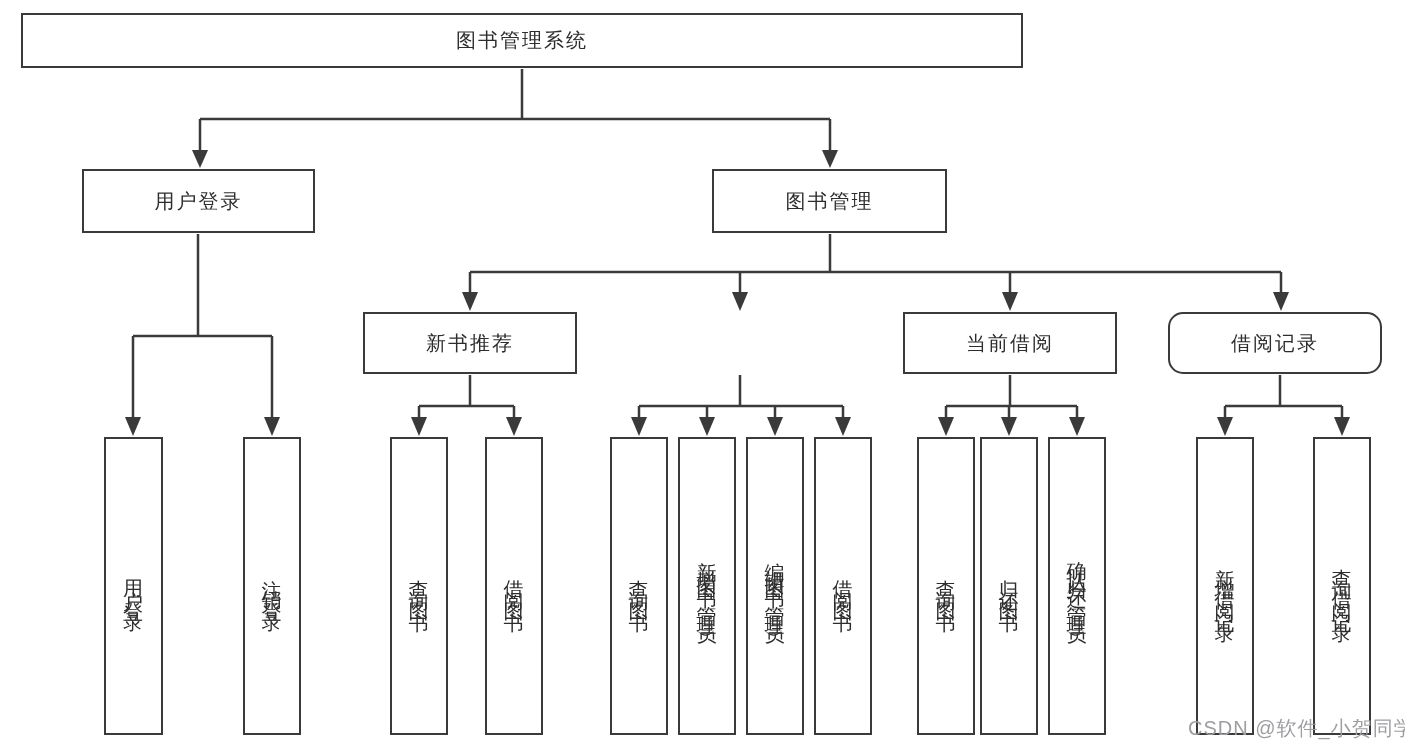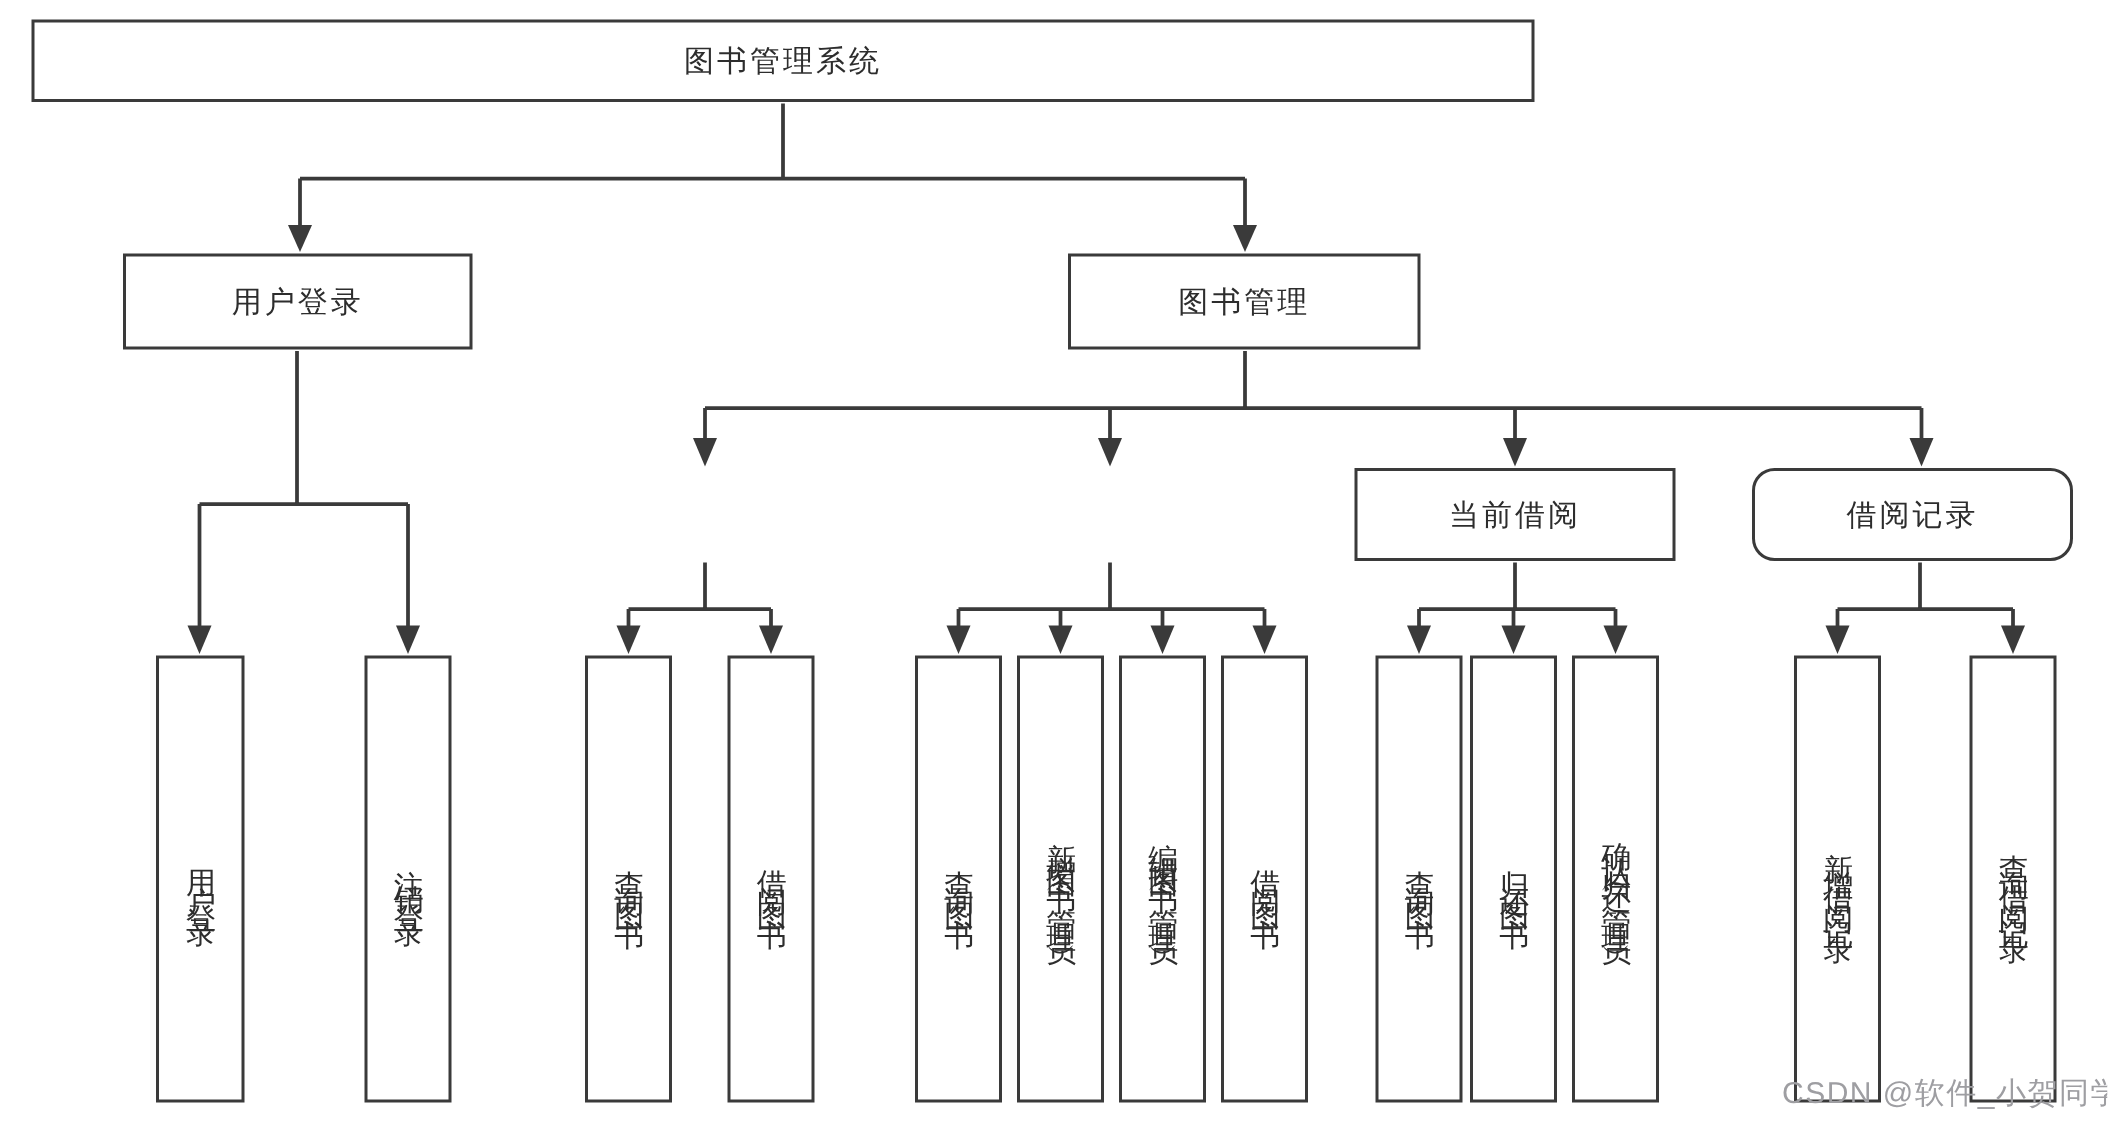--- a/index.html
+++ b/index.html
@@ -92,20 +92,23 @@
     <span class="h-label">图书管理系统</span>
   </div>
 
   <div class="box" style="left:82px;top:169px;width:233px;height:64px;">
     <span class="h-label">用户登录</span>
   </div>
   <div class="box" style="left:712px;top:169px;width:235px;height:64px;">
     <span class="h-label">图书管理</span>
   </div>
 
+  <div class="box" style="left:363px;top:312px;width:214px;height:62px;">
+    <span class="h-label">新书推荐</span>
+  </div>
   <div class="box" style="left:903px;top:312px;width:214px;height:62px;align-items:center;">
     <span class="h-label">当前借阅</span>
   </div>
   <div class="box" style="left:1168px;top:312px;width:214px;height:62px;border-radius:15px;">
     <span class="h-label">借阅记录</span>
   </div>
 
   <div class="box" style="left:104px;top:437px;width:59px;height:298px;">
     <span class="v-label">用户登录</span>
   </div>

